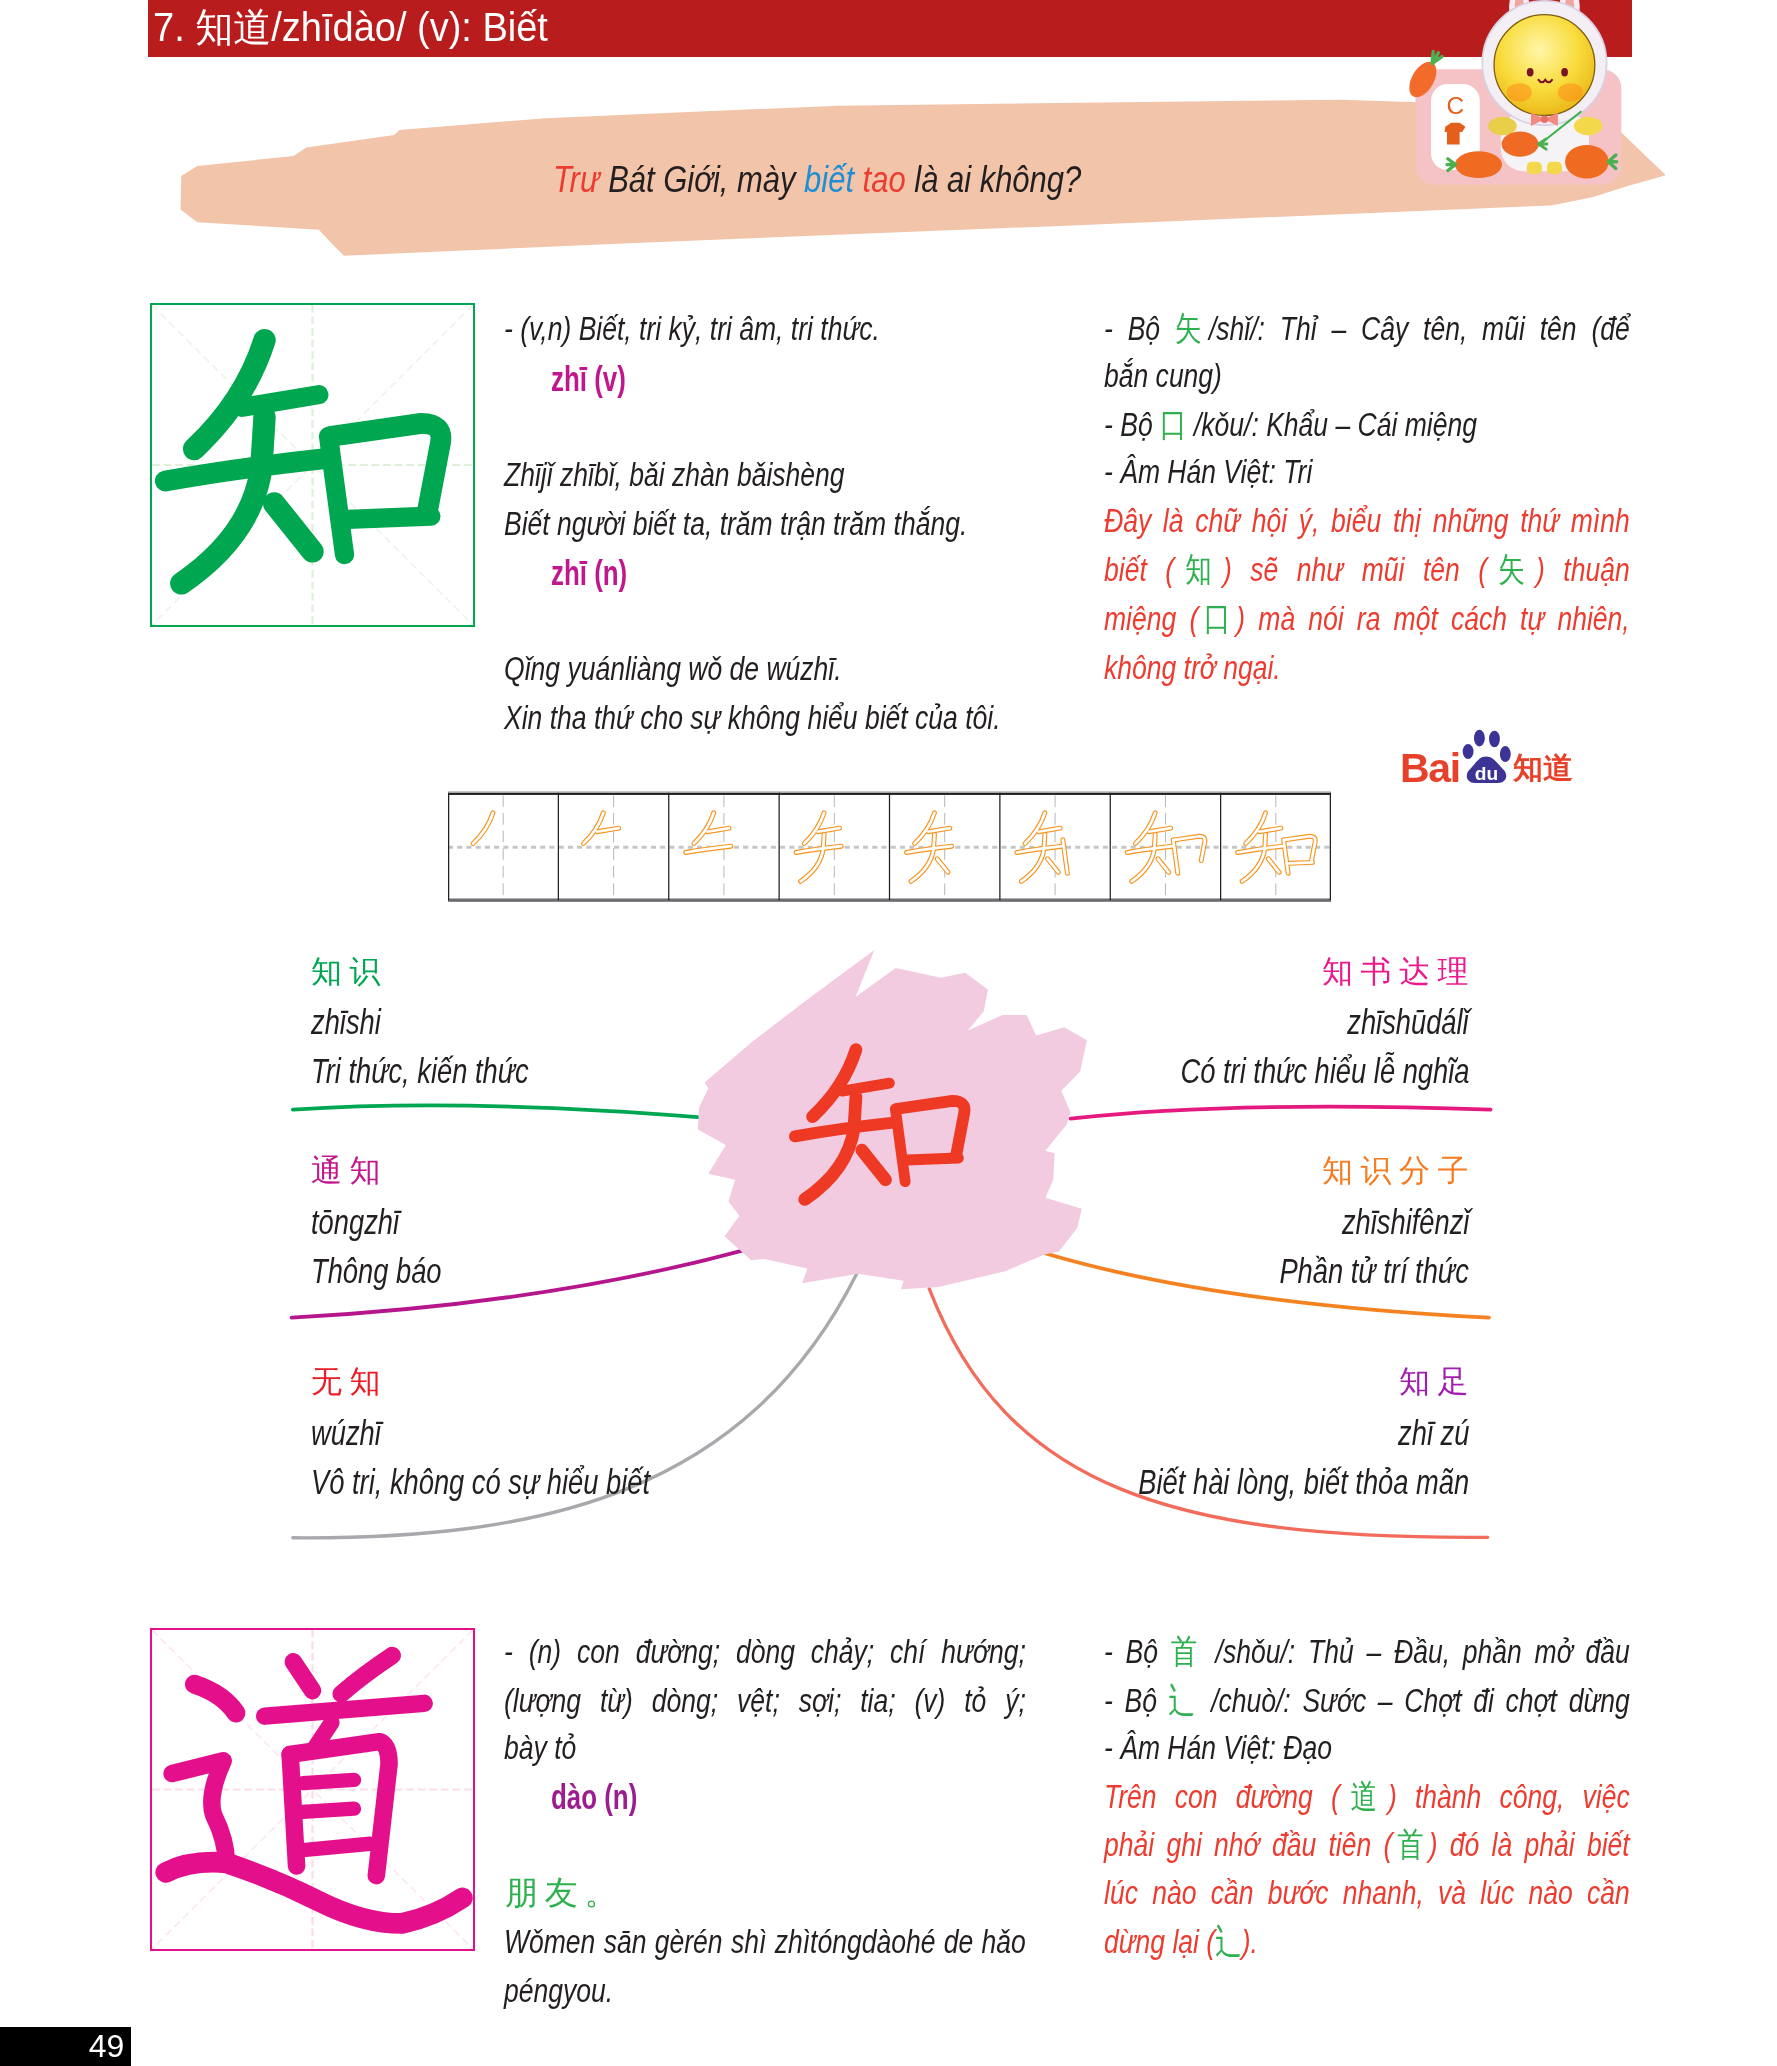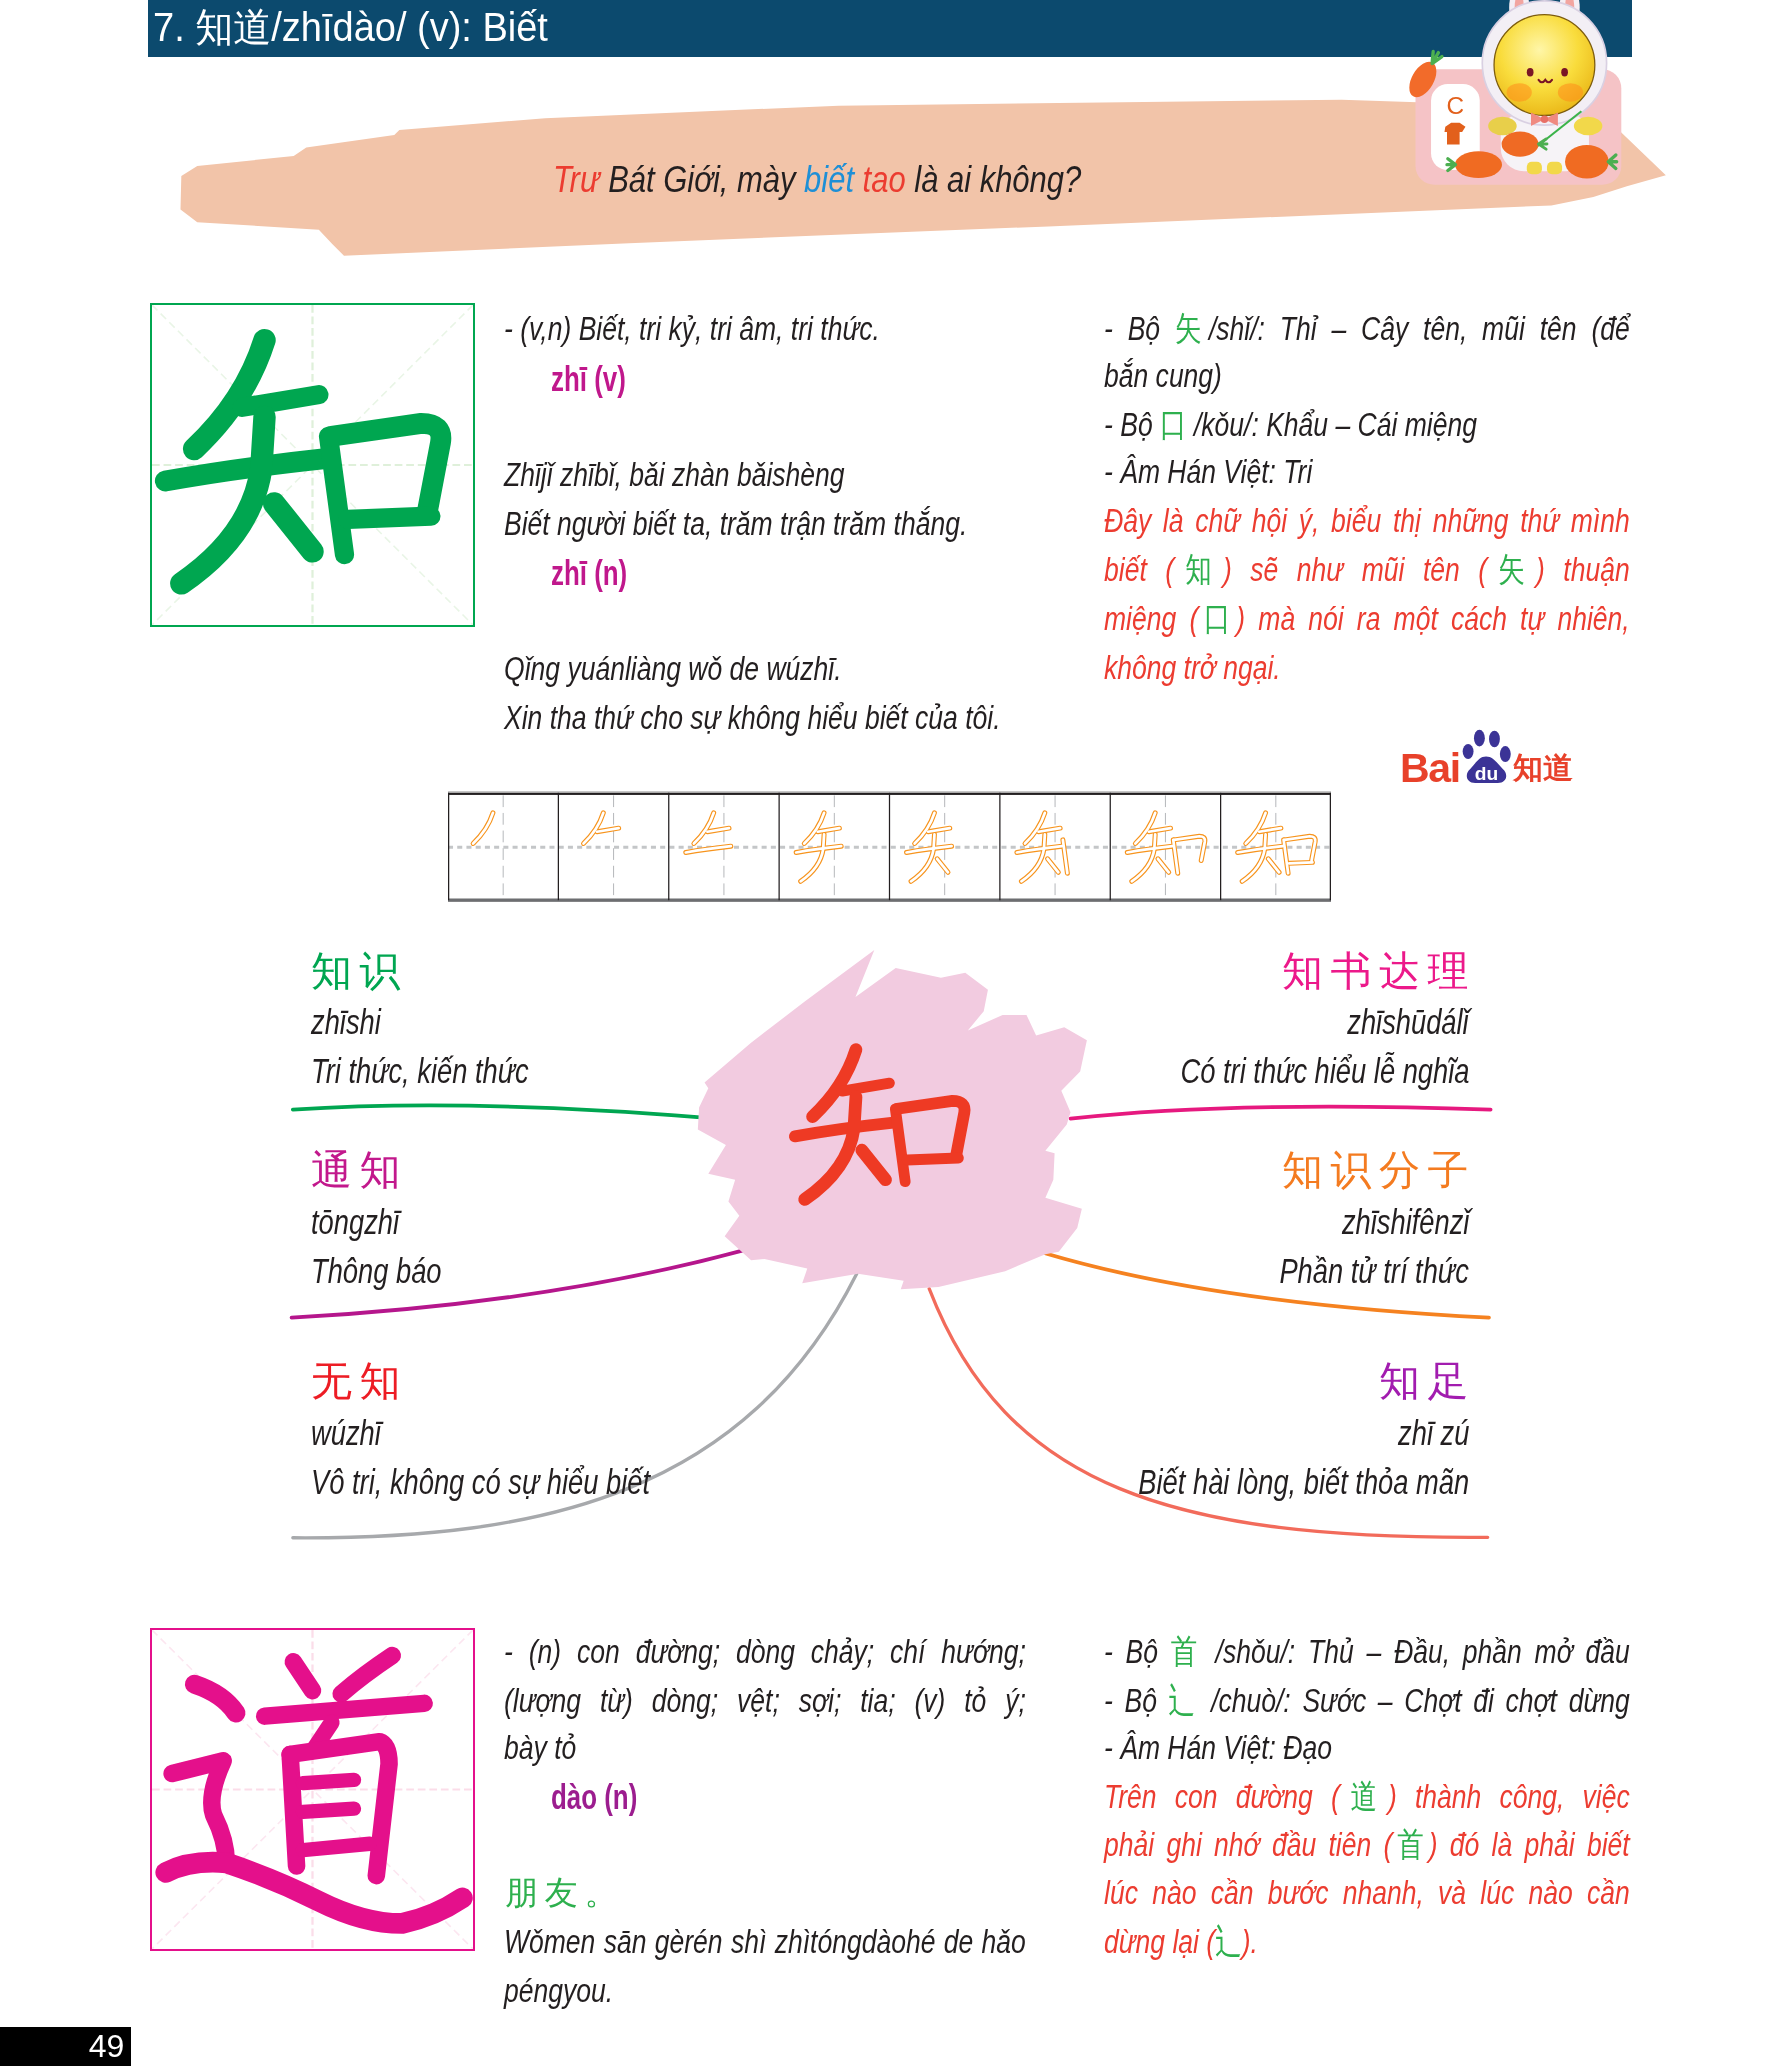--- a/index.html
+++ b/index.html
@@ -1,40 +1,40 @@
 <!DOCTYPE html>
 <html style="font-size:6.7px"><head>
 <meta charset="utf-8">
 <style>
 *{box-sizing:border-box;margin:0;padding:0}
 html,body{background:#fff}
 #page{position:relative;width:1778px;height:2066px;overflow:hidden;background:#fff;font-family:"Liberation Sans",sans-serif;color:#231f20}
 .abs{position:absolute}
 #decor{position:absolute;left:0;top:0;z-index:0}
-.hdr{position:absolute;background:#0c4a6e;z-index:2}
+.hdr{position:absolute;background:#b91c1c;z-index:2}
 .hdr-title{position:absolute;white-space:nowrap;color:#fff;font-family:"Liberation Sans",sans-serif;font-size:40px;line-height:55px;transform:scaleX(.95);transform-origin:0 50%}
 .banner-text{position:absolute;white-space:nowrap;font-style:italic;font-size:36px;line-height:49px;transform:scaleX(.86);transform-origin:0 50%;z-index:2}
 .c-red{color:#ec3c30}.c-blue{color:#1e8fd6}.c-black{color:#231f20}
 .hw{position:absolute;white-space:nowrap;font-style:italic;font-size:34px;line-height:49px;transform:scaleX(.78);transform-origin:0 50%;z-index:2;color:#231f20}
 .hw .g{color:#2eb04e;font-style:normal}
 .hw.red{color:#ec3c30}
 .just{text-align:justify;text-align-last:justify}
 .lw{width:669px}.rw{width:674px}
 .py{position:absolute;white-space:nowrap;font-weight:bold;font-size:35px;line-height:49px;transform:scaleX(.74);transform-origin:0 50%;z-index:2}
 .c-mag1{color:#c0188c}.c-mag2{color:#9c1d8f}
 .cjk{position:absolute;white-space:nowrap;font-size:33px;line-height:49px;letter-spacing:6.7px;color:#2eb04e;z-index:2}
 .box{position:absolute;background:#fff;z-index:2}
 .box svg{position:absolute;left:0;top:0;width:100%;height:100%}
 .box-green{border:2.9px solid #00a650}
 .box-pink{border:2.9px solid #e4108b}
 .sr{position:absolute;width:0.4px;height:0.4px;overflow:hidden;clip:rect(0 0 0 0);white-space:nowrap}
 .mm{position:absolute;white-space:nowrap;font-style:italic;font-size:35px;line-height:49px;transform:scaleX(.78);z-index:3;color:#231f20}
 .mm.l{transform-origin:0 50%}
 .mm.r{transform-origin:100% 50%;text-align:right}
-.mmc{position:absolute;white-space:nowrap;font-size:41px;line-height:49px;letter-spacing:7.5px;z-index:3}
+.mmc{position:absolute;white-space:nowrap;font-size:31px;line-height:49px;letter-spacing:7.5px;z-index:3}
 .k-green{color:#00a651}.k-purple{color:#c2188c}.k-red{color:#ed1c24}.k-pink{color:#ec198a}.k-orange{color:#f47b20}.k-blue{color:#a21caf}
 .baidu-bai{position:absolute;font-weight:bold;font-size:41px;line-height:41px;letter-spacing:-1.3px;color:#e8412a;white-space:nowrap;z-index:2}
 .baidu-zd{position:absolute;font-weight:bold;font-size:30px;line-height:30px;color:#e8412a;white-space:nowrap;z-index:2}
 .pagenum{position:absolute;left:0;top:2027px;width:131px;height:39px;background:#000;color:#fff;font-size:32px;line-height:39px;text-align:right;padding-right:6.7px;z-index:2}
 </style>
 </head>
 <body>
 
 <div id="page">
 

